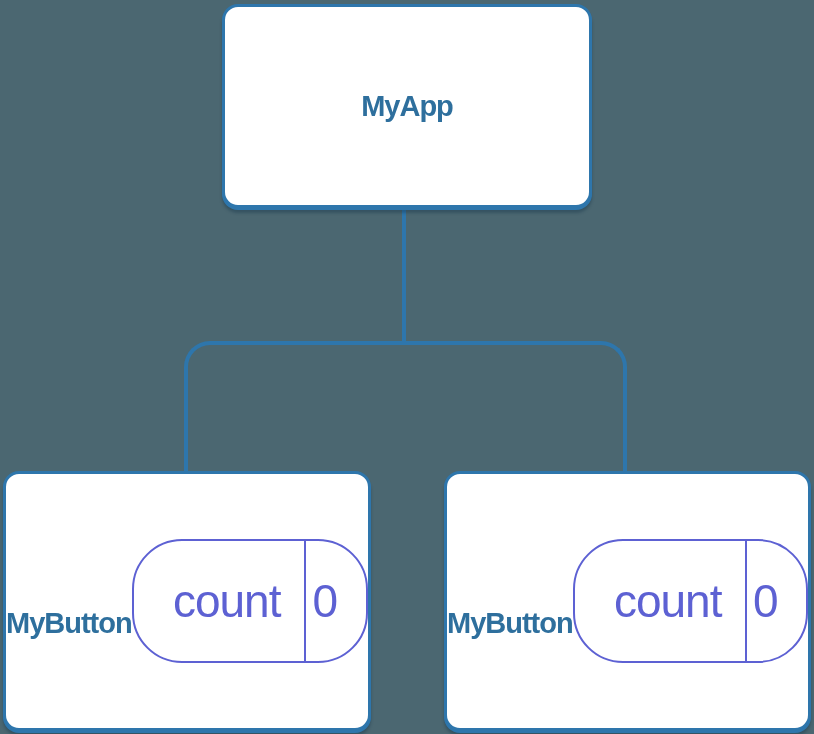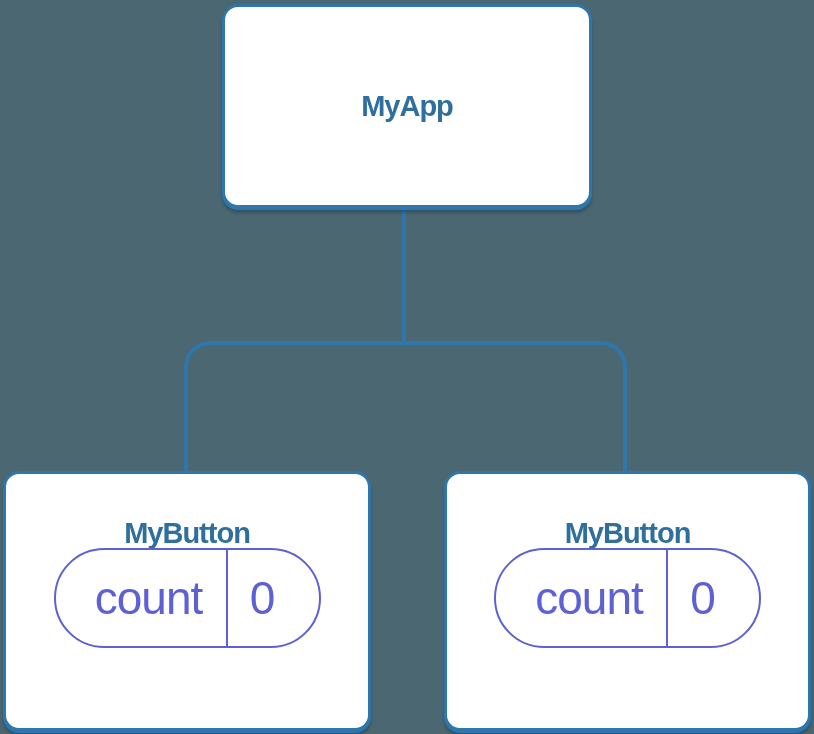--- a/index.html
+++ b/index.html
@@ -43,21 +43,21 @@
     height: 204px;
     display: flex;
     align-items: center;
     justify-content: center;
   }
   .child-node {
     top: 471px;
     width: 368px;
     height: 260px;
     display: flex;
-    flex-direction: column;
+    flex-direction: row;
     align-items: center;
   }
   .child-left  { left: 3px; }
   .child-right { left: 444px; width: 367px; }
   .child-node .node-label { margin-top: 45px; }
 
   
   .stem {
     position: absolute;
     left: 402px;
@@ -76,21 +76,21 @@
     box-sizing: border-box;
     border: 4px solid #2e76ac;
     border-bottom: none;
     border-radius: 26px 26px 0 0;
     z-index: 1;
   }
 
   
   .pill {
     width: 267px;
-    height: 100px;
+    height: 124px;
     box-sizing: border-box;
     border: 2.5px solid #5d61d3;
     border-radius: 50px;
     display: flex;
     overflow: hidden;
     background: #ffffff;
   }
   .pill-key, .pill-value {
     display: flex;
     align-items: center;

